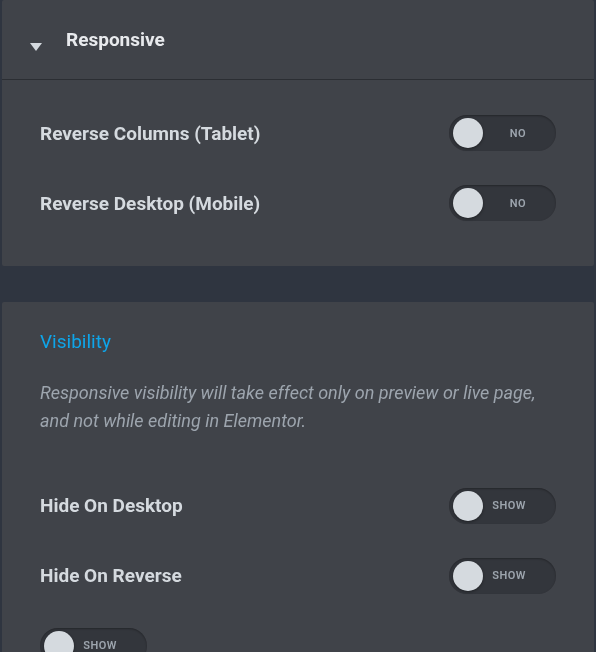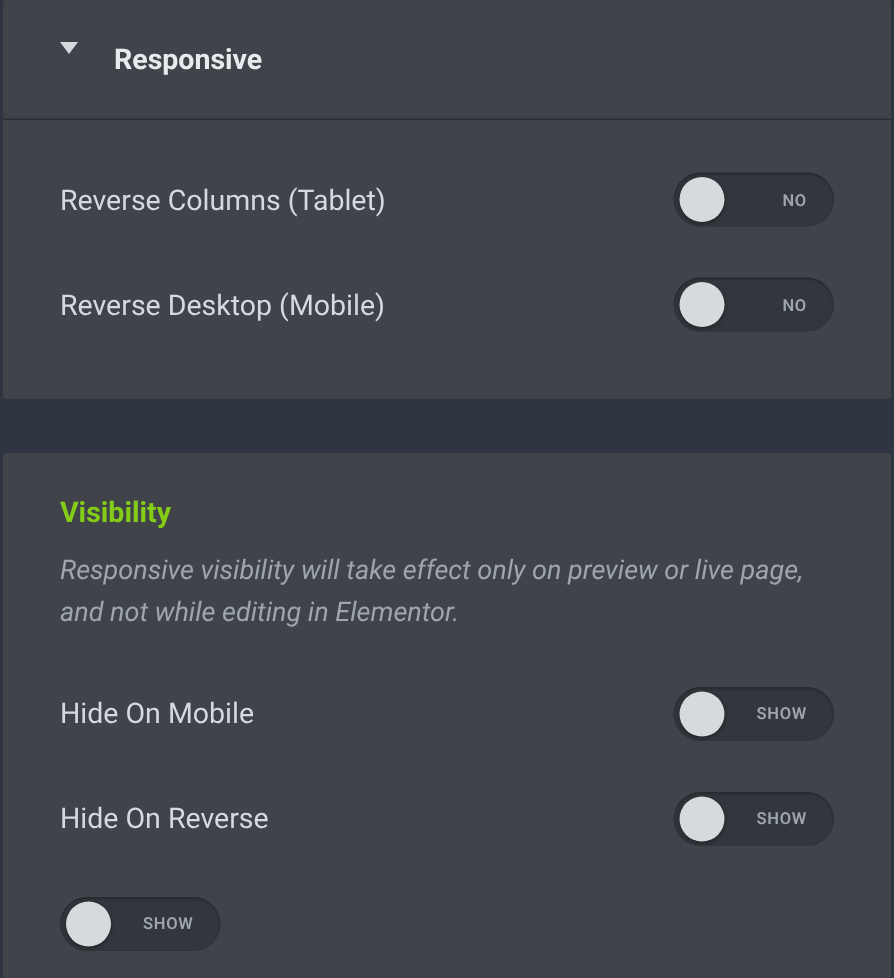--- a/index.html
+++ b/index.html
@@ -15,22 +15,22 @@
       color: #d5dadf;
       overflow: hidden;
     }
     .panel {
       background: #404349;
       border-radius: 2px;
       margin: 0 2px;
     }
     .section-header {
       display: flex;
-      align-items: flex-start;
-      padding: 28px 38px;
+      align-items: flex-end;
+      padding: 28px 28px;
       cursor: pointer;
     }
     .caret {
       width: 0;
       height: 0;
       border-left: 6px solid transparent;
       border-right: 6px solid transparent;
       border-top: 8px solid #d5dadf;
       margin-right: 24px;
     }
@@ -48,20 +48,21 @@
     }
     .control-row {
       display: flex;
       align-items: center;
       justify-content: space-between;
       padding: 17px 0;
     }
     .control-label {
       font-size: 19px;
       color: #d5dadf;
+      font-weight: bold;
     }
     .toggle {
       position: relative;
       width: 107px;
       height: 36px;
       background: #33363c;
       border-radius: 18px;
       display: flex;
       align-items: center;
       cursor: pointer;
@@ -71,45 +72,45 @@
       position: absolute;
       left: 4px;
       width: 30px;
       height: 30px;
       background: #d5dadf;
       border-radius: 50%;
       box-shadow: 0 1px 3px rgba(0,0,0,0.4);
     }
     .toggle-text {
       position: absolute;
-      right: 18px;
+      right: 30px;
       font-size: 11px;
       font-weight: 600;
       letter-spacing: 0.5px;
       color: #9da5ae;
     }
     .section-spacer {
       height: 36px;
       background: #2f3540;
     }
     .sub-section {
       padding: 28px 38px 12px 38px;
     }
     .sub-title {
       font-size: 19px;
-      font-weight: 700;
-      color: #84cc16;
-      margin-bottom: 14px;
+      font-weight: 400;
+      color: #0ea5e9;
+      margin-bottom: 26px;
     }
     .note {
       font-size: 18px;
       font-style: italic;
       color: #9da5ae;
       line-height: 1.55;
-      margin-bottom: 18px;
+      margin-bottom: 36px;
     }
   </style>
 </head>
 <body>
 
 <div class="panel">
   <div class="section-header">
     <div class="caret"></div>
     <div class="section-title">Responsive</div>
   </div>
@@ -135,21 +136,21 @@
 </div>
 
 <div class="section-spacer"></div>
 
 <div class="panel">
   <div class="sub-section">
     <div class="sub-title">Visibility</div>
     <div class="note">Responsive visibility will take effect only on preview or live page, and not while editing in Elementor.</div>
 
     <div class="control-row">
-      <div class="control-label">Hide On Mobile</div>
+      <div class="control-label">Hide On Desktop</div>
       <div class="toggle">
         <div class="toggle-knob"></div>
         <div class="toggle-text">SHOW</div>
       </div>
     </div>
 
     <div class="control-row">
       <div class="control-label">Hide On Reverse</div>
       <div class="toggle">
         <div class="toggle-knob"></div>

